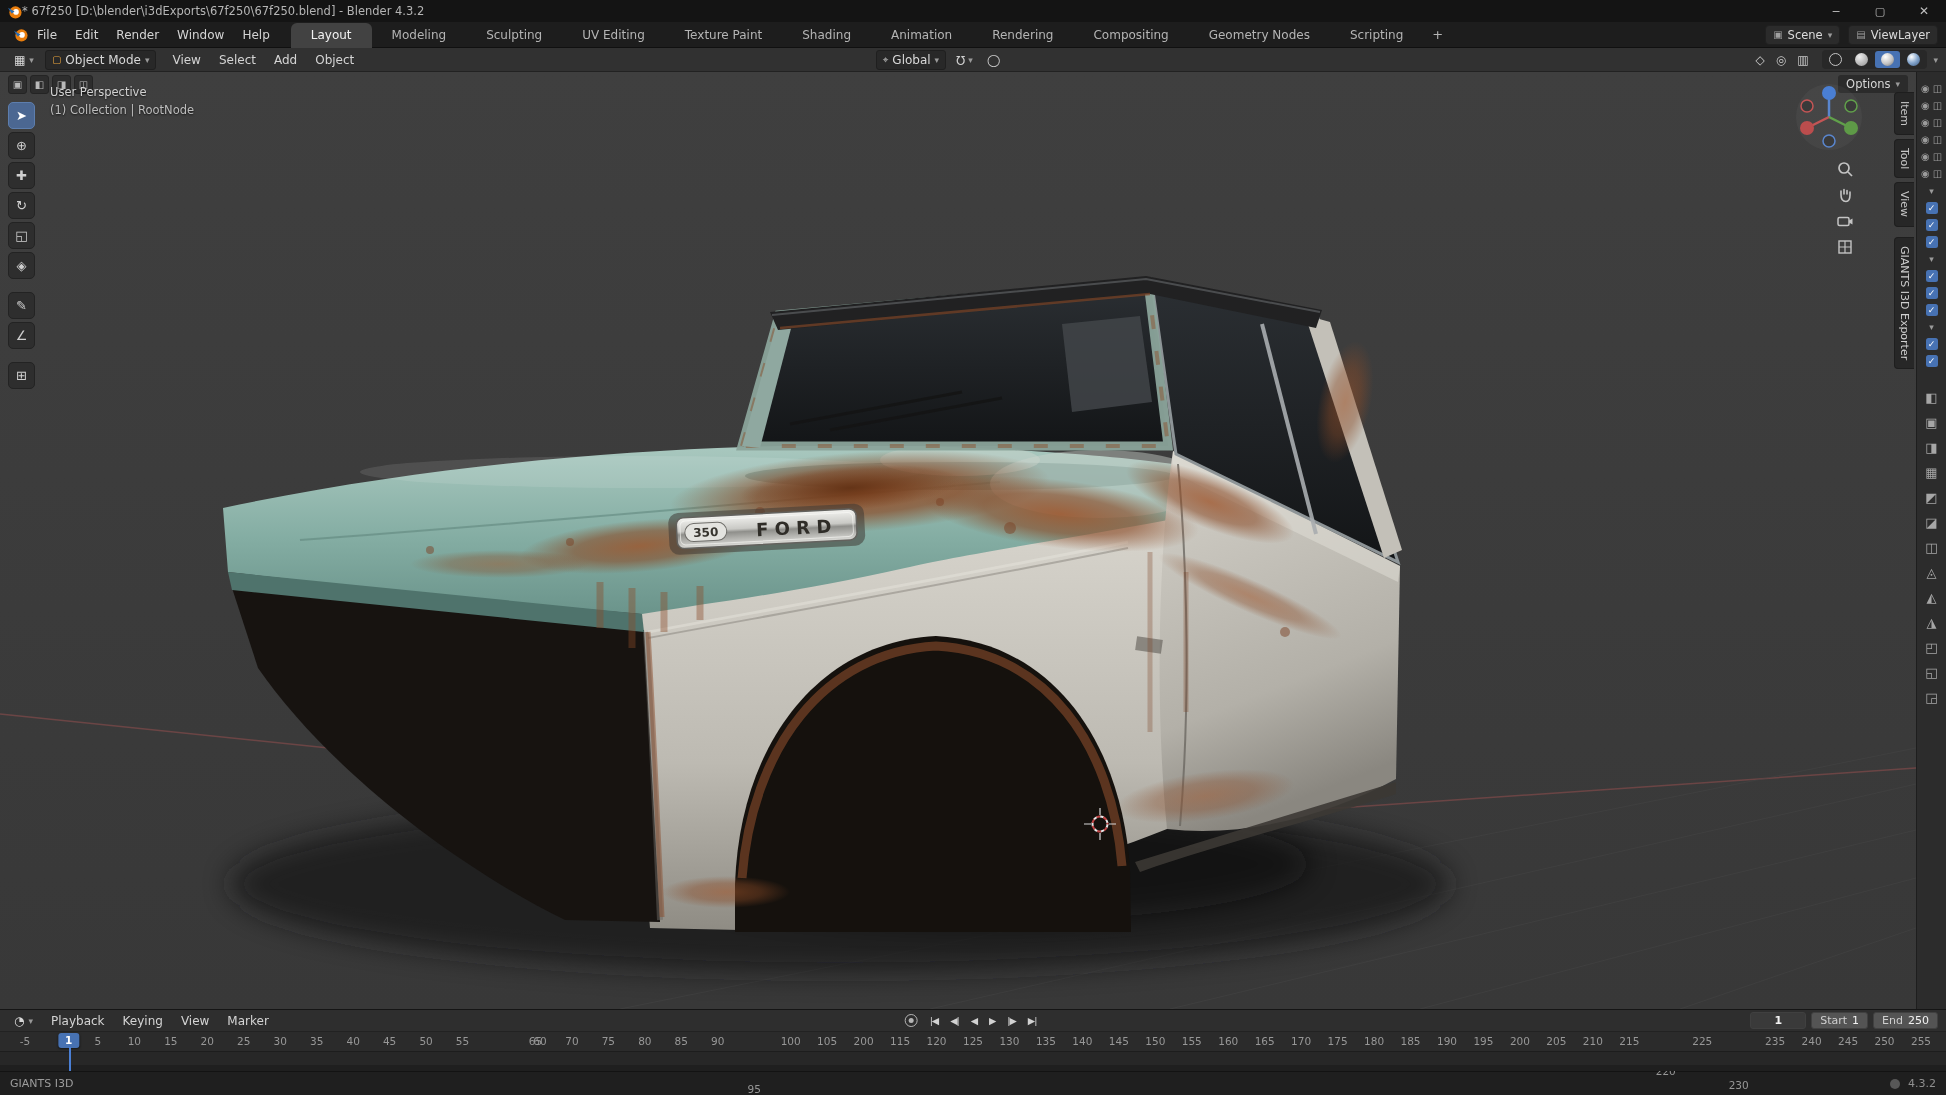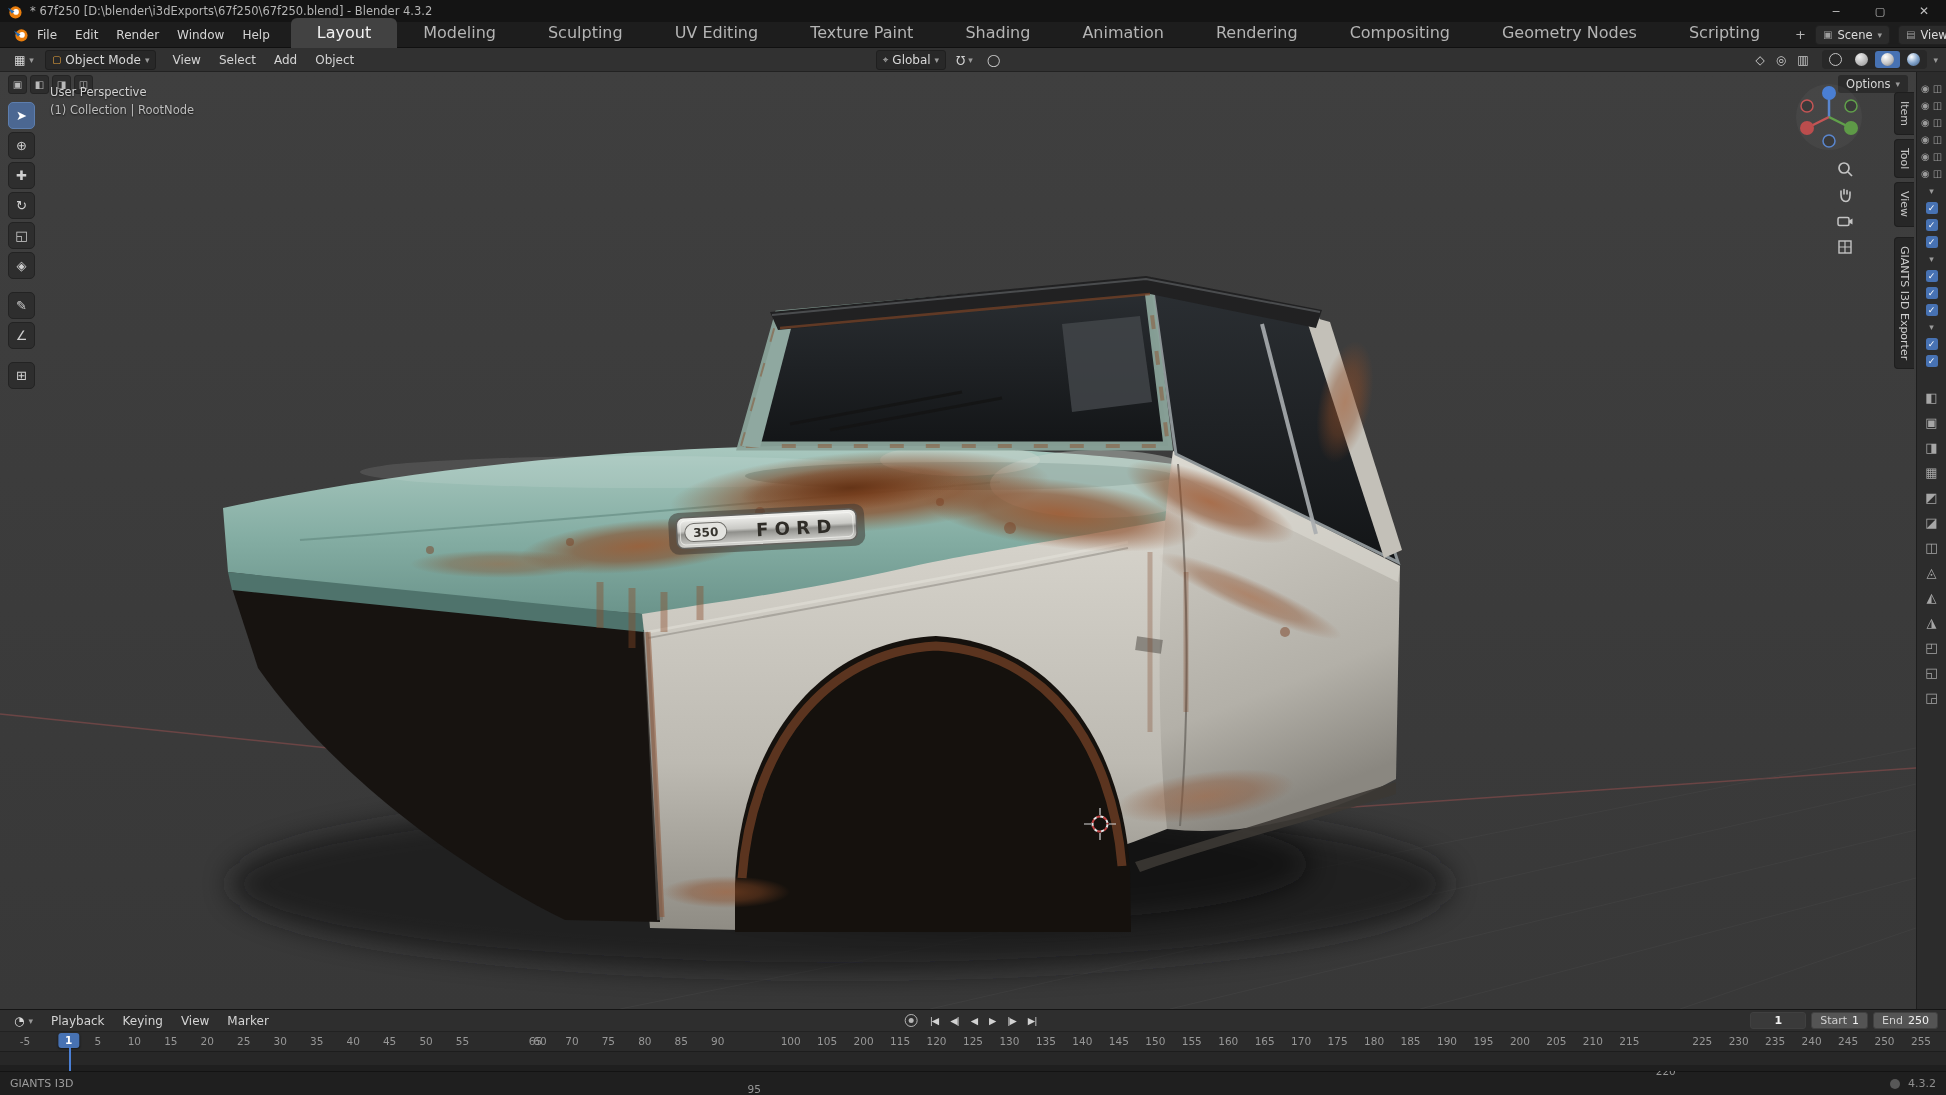--- a/index.html
+++ b/index.html
@@ -1,33 +1,33 @@
 <!DOCTYPE html>
 <html><head>
 <meta charset="utf-8">
 <style>
   * { margin:0; padding:0; box-sizing:border-box; user-select:none; cursor:default; }
   html,body { width:1946px; height:1095px; overflow:hidden; background:#111; }
   body { font-family:"DejaVu Sans","Liberation Sans",sans-serif; font-size:12px; color:#d6d6d6; }
   .app { position:relative; width:1946px; height:1095px; display:flex; flex-direction:column; background:#1d1d1d; }
 
   
-  .titlebar { height:22px; background:#141414; display:flex; align-items:center; gap:8px; flex:0 0 auto; }
+  .titlebar { height:22px; background:#141414; display:flex; align-items:center; flex:0 0 auto; }
   .tb-logo { width:15px; height:15px; margin-left:7px; flex:0 0 auto; }
   .tb-title { color:#b5b5b5; font-size:11.5px; white-space:nowrap; }
   .tb-controls { margin-left:auto; display:flex; height:100%; }
   .tb-btn { width:44px; display:flex; align-items:center; justify-content:center; color:#c0c0c0; font-size:11px; }
   .tb-btn:last-child { font-size:12px; }
 
   
   .topbar { height:26px; background:#1d1d1d; border-bottom:1px solid #101010; display:flex; align-items:center; padding:0 8px 0 6px; flex:0 0 auto; }
   .menus { display:flex; align-items:center; }
   .menu-item { padding:3px 9px; border-radius:3px; color:#d4d4d4; font-size:12px; white-space:nowrap; }
   .workspaces { display:flex; align-items:flex-end; height:26px; margin-left:12px; }
-  .ws-tab { padding:5px 26px 6px; font-size:16px; color:#b4b4b4; border-radius:6px 6px 0 0; white-space:nowrap;margin-top:37px; }
+  .ws-tab { padding:5px 20px 6px; font-size:12px; color:#b4b4b4; border-radius:6px 6px 0 0; white-space:nowrap;margin-top:37px; }
   .ws-tab.active { background:#424242; color:#f1f1f1; }
   .ws-add { color:#b4b4b4; padding:0 9px; font-size:13px; }
   .top-right { margin-left:auto; display:flex; align-items:center; gap:8px; }
   .chip { display:flex; align-items:center; gap:5px; background:#2b2b2b; border:1px solid #202020; border-radius:4px; padding:2px 7px; font-size:11.5px; color:#dcdcdc; }
   .chip .mini-icon { color:#9f9f9f; font-size:10px; }
   .caret { color:#9a9a9a; font-size:9px; }
 
   
   .vp-header { height:24px; background:#313131; border-bottom:1px solid #222; display:flex; align-items:center; gap:5px; padding:0 8px; flex:0 0 auto; position:relative; }
   .hdr-btn { display:flex; align-items:center; gap:4px; padding:2px 6px; border-radius:3px; color:#d8d8d8; font-size:12px; white-space:nowrap; }
@@ -636,21 +636,21 @@
           <span class="tick" style="left: 71.1538%;">180</span>
           <span class="tick" style="left: 73.0769%;">185</span>
           <span class="tick" style="left: 75%;">190</span>
           <span class="tick" style="left: 76.9231%;">195</span>
           <span class="tick" style="left: 78.8462%;">200</span>
           <span class="tick" style="left: 80.7692%;">205</span>
           <span class="tick" style="left: 82.6923%;">210</span>
           <span class="tick" style="left: 84.6154%;">215</span>
           <span class="tick" style="left: 86.5385%; margin-top: 30px;">220</span>
           <span class="tick" style="left: 88.4615%;">225</span>
-          <span class="tick" style="left: 90.3846%;">230</span>
+          <span class="tick" style="left: 90.3846%; margin-top: 44px;">230</span>
           <span class="tick" style="left: 92.3077%;">235</span>
           <span class="tick" style="left: 94.2308%;">240</span>
           <span class="tick" style="left: 96.1538%;">245</span>
           <span class="tick" style="left: 98.0769%;">250</span>
           <span class="tick" style="left: 100%;">255</span>
           <span class="playhead-badge" style="left: 2.30769%;">1</span>
         </div>
       <div class="track"></div>
       <div class="playhead-line" id="playhead-line" style="left: calc(2.30769% + 23.8462px);"></div>
     </div>

